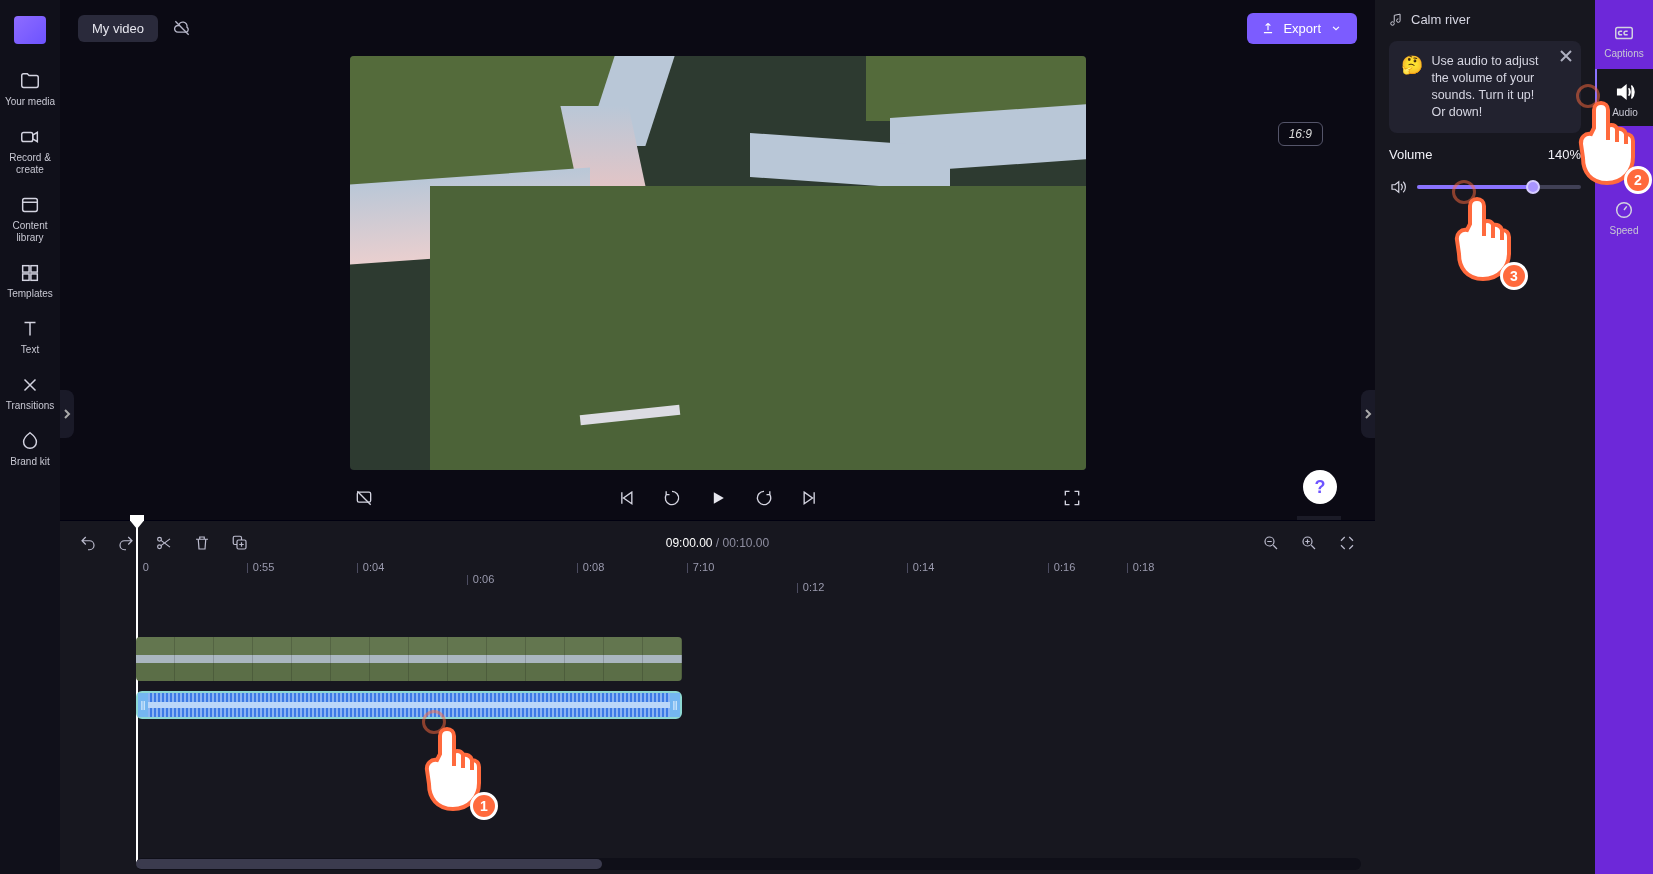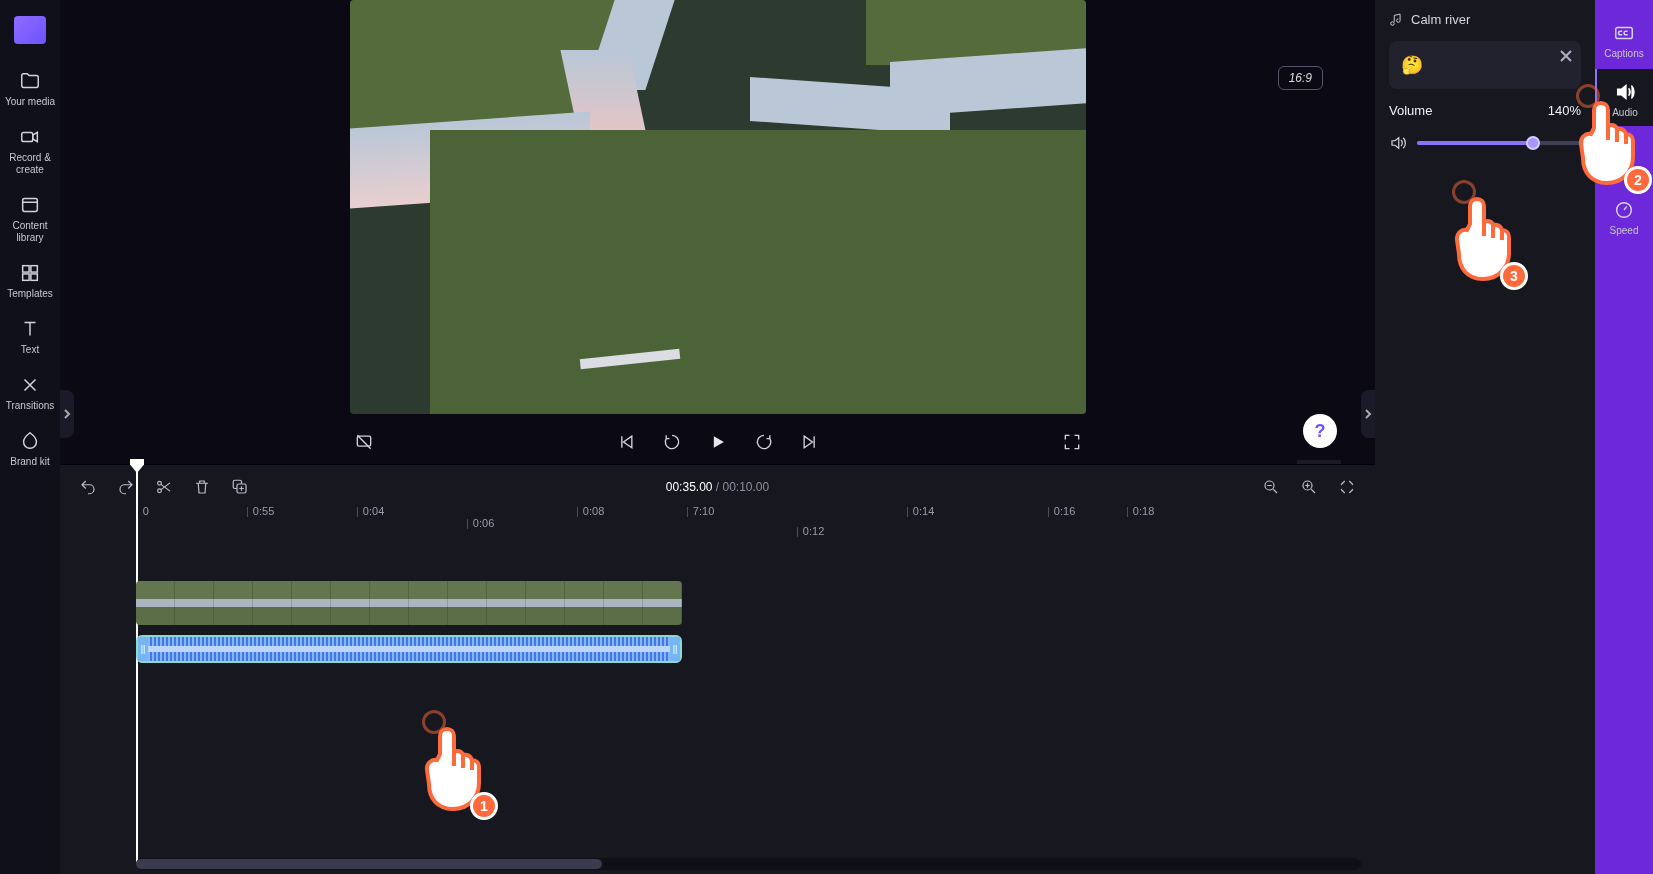--- a/index.html
+++ b/index.html
@@ -173,20 +173,39 @@
   </div>
 </div>
 <div class="expand-tab">
   <svg viewBox="0 0 10 10">
       <path d="m3 1 4 4-4 4"></path>
     </svg>
 </div>
 
 <div class="main">
 
+  <div class="top-bar">
+    <div class="chip">My video</div>
+    <div class="top-icon">
+      <svg viewBox="0 0 24 24">
+          <path d="M7 17a4 4 0 1 1 1-7.9A5 5 0 0 1 18 11a3.5 3.5 0 0 1-.5 6H7Z"></path>
+          <path d="m4 4 16 16"></path>
+        </svg>
+    </div>
+    <div class="top-spacer"></div>
+    <div class="export-btn">
+      <svg viewBox="0 0 24 24">
+          <path d="M12 16V4m0 0-4 4m4-4 4 4M5 20h14"></path>
+        </svg>
+      <span>Export</span>
+      <svg viewBox="0 0 24 24">
+          <path d="m7 10 5 5 5-5"></path>
+        </svg>
+    </div>
+  </div>
 
   <div class="preview-wrap">
     <div class="preview">
       <div class="grass g1"></div>
         <div class="grass g2"></div>
       <div class="water w3"></div>
         <div class="water w4"></div>
       <div class="water w1"></div>
         <div class="water w15"></div>
         <div class="water w2"></div>
@@ -276,21 +295,21 @@
         </div>
       <div class="ctrl-btn">
           <svg viewBox="0 0 24 24">
             <rect x="8" y="8" width="12" height="12" rx="2"></rect>
             <path d="M8 14H5a2 2 0 0 1-2-2V5a2 2 0 0 1 2-2h7a2 2 0 0 1 2 2v3"></path>
             <path d="M14 11v6m-3-3h6"></path>
           </svg>
         </div>
 
       <div class="tl-time">
-        <span class="cur">00:35.00</span>
+        <span class="cur">09:00.00</span>
         <span class="dur"> / </span>
         <span class="dur">00:10.00</span>
       </div>
 
       <div class="tl-zoom">
         <div class="ctrl-btn">
             <svg viewBox="0 0 24 24">
               <circle cx="10" cy="10" r="6"></circle>
               <path d="m20 20-5-5M7 10h6"></path>
             </svg>
@@ -362,20 +381,21 @@
 <div class="right-panel">
   <div class="rp-header">
     <svg viewBox="0 0 24 24">
         <path d="M9 18a3 3 0 1 1-3-3c1.7 0 3 1.3 3 3ZM9 15V4l10-2v11a3 3 0 1 1-3-3"></path>
       </svg>
     <span>Calm river</span>
   </div>
 
   <div class="tooltip-card">
     <span class="emoji">🤔</span>
+    <span>Use audio to adjust the volume of your sounds. Turn it up! Or down!</span>
     <div class="close">
       <svg viewBox="0 0 14 14">
           <path d="m2 2 10 10M12 2 2 12"></path>
         </svg>
     </div>
   </div>
 
   <div class="section-row">
     <span>Volume</span>
     <span>140%</span>

